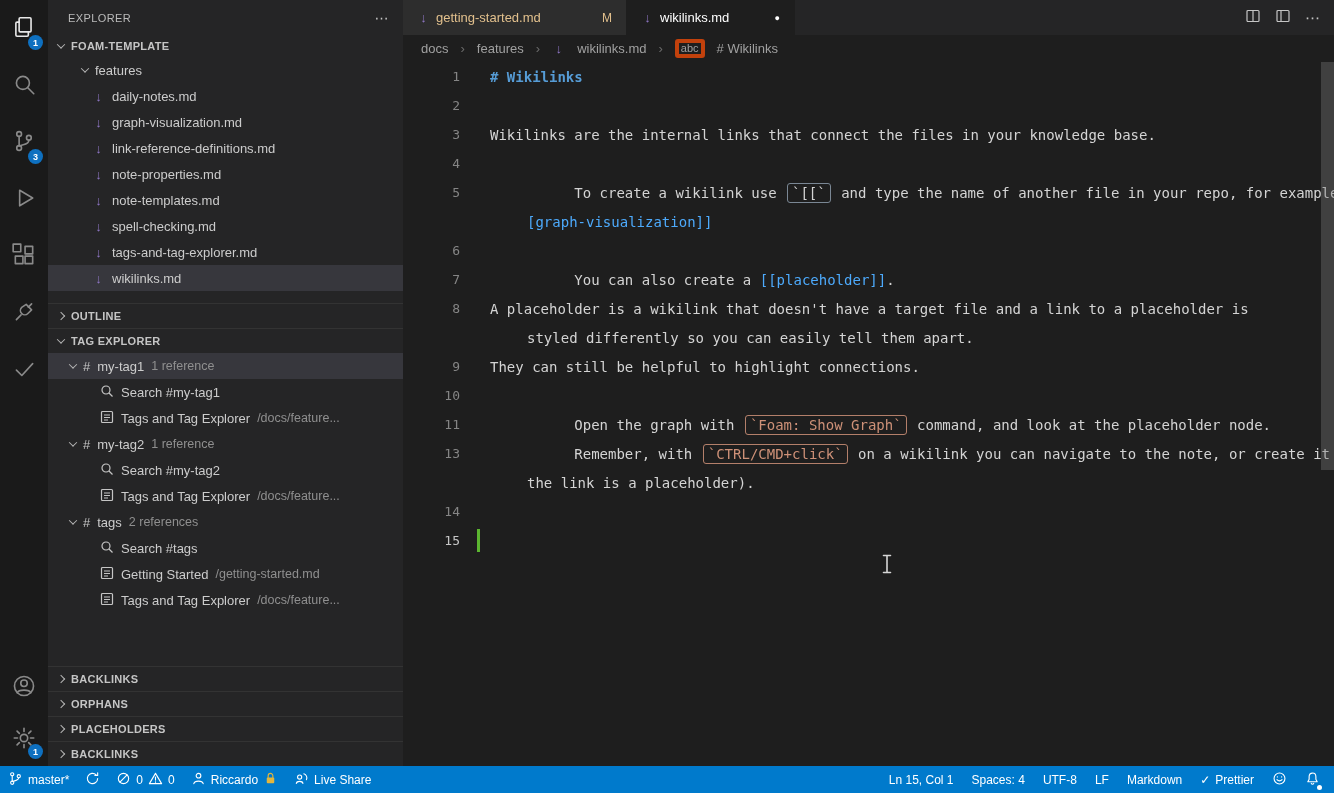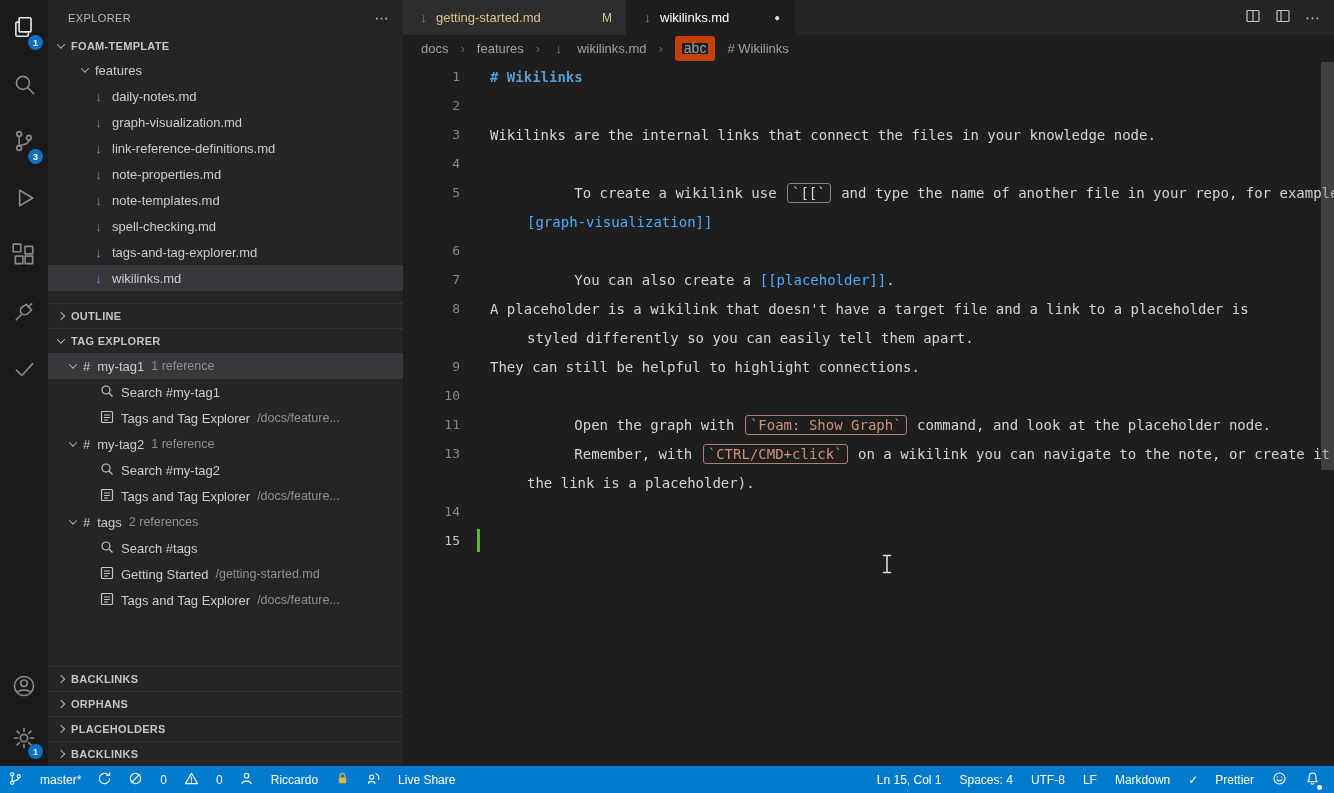--- a/index.html
+++ b/index.html
@@ -47,39 +47,39 @@
   .tab.active { background:var(--editor_bg,#1e1e1e); color:#ffffff; width:168px; }
   .tab .tab-badge { margin-left:auto; font-size:12px; }
   .tab.active .tab-badge { font-size:9px; }
   .tab-actions { margin-left:auto; display:flex; align-items:center; gap:14px; padding:0 14px; color:#c5c5c5; }
   .tab-actions svg { width:16px; height:16px; stroke:currentColor; fill:none; stroke-width:1.2; }
   .tab-actions .more { font-size:15px; cursor:pointer; }
 
   .breadcrumbs { height:27px; display:flex; align-items:center; gap:12px; padding:0 18px; font-size:13px; color:#a0a0a0; flex-shrink:0; }
   .crumb { cursor:pointer; }
   .crumb-sep { color:#6a6a6a; }
-  .abc-icon { font-size:14px; border:7px solid #c2410c; border-radius:3px; padding:0 2px; color:#a0a0a0; line-height:11px; display:inline-block; }
+  .abc-icon { font-size:11px; border:4px solid #c2410c; border-radius:3px; padding:0 2px; color:#a0a0a0; line-height:11px; display:inline-block; }
 
   .editor { flex:1; position:relative; font-family:"DejaVu Sans Mono",monospace; font-size:14px; overflow:hidden; }
   .code-line { display:flex; height:29px; align-items:center; position:relative; }
   .ln { width:72px; padding-right:15px; text-align:right; color:#858585; font-size:13px; flex-shrink:0; }
   .ln.active { color:#c6c6c6; }
   .lc { padding-left:15px; white-space:pre; color:var(--text,#d4d4d4); }
   .lc.wrap { padding-left:52px;text-align:right; }
   .seg-heading { color:var(--heading,#569cd6); font-weight:700; }
   .seg-link { color:var(--link,#4daafc); }
   .seg-code { color:#d4d4d4; border:1px solid #7a8794; border-radius:3px; padding:1px 4px; margin:0 2px; }
   .seg-code-orange { color:var(--code_orange,#ce9178); border:1px solid rgba(206,145,120,.85); border-radius:3px; padding:1px 4px; margin:0 2px; }
   .git-added { position:absolute; left:74px; top:3px; bottom:3px; width:3px; background:var(--git_added,#5bb530); }
   .scrollbar-thumb { position:absolute; right:0; top:0; width:13px; height:408px; background:rgba(121,121,121,.38); }
   .mouse-pointer { position:absolute; left:478px; top:492px; pointer-events:none; }
 
   
   .statusbar { height:27px; background:var(--accent,#007acc); display:flex; align-items:center; color:#ffffff; font-size:12px; padding:0 14px 0 8px; gap:16px; }
-  .sb-item { display:flex; align-items:center; gap:17px; cursor:pointer; white-space:nowrap; }
+  .sb-item { display:flex; align-items:center; gap:5px; cursor:pointer; white-space:nowrap; }
   .sb-item svg { width:15px; height:15px; stroke:#ffffff; fill:none; stroke-width:1.2; stroke-linecap:round; stroke-linejoin:round; }
   .sb-right { margin-left:auto; display:flex; align-items:center; gap:18px; }
   .bell-wrap { position:relative; }
   .bell-dot { position:absolute; right:-2px; bottom:-1px; width:5px; height:5px; border-radius:50%; background:#ffffff; }
 </style>
 </head>
 <body>
 
 <div class="app">
 
@@ -341,21 +341,21 @@
       <div class="code-line">
         <div class="ln">1</div>
         <div class="lc"><span class="seg-heading"># Wikilinks</span></div>
       </div>
       <div class="code-line">
         <div class="ln">2</div>
           <div class="lc"></div>
       </div>
       <div class="code-line">
         <div class="ln">3</div>
-        <div class="lc"><span>Wikilinks are the internal links that connect the files in your knowledge node.</span></div>
+        <div class="lc"><span>Wikilinks are the internal links that connect the files in your knowledge base.</span></div>
       </div>
       <div class="code-line">
         <div class="ln">4</div>
           <div class="lc"></div>
       </div>
       <div class="code-line">
         <div class="ln">5</div>
         <div class="lc">
           <span>To create a wikilink use </span><span class="seg-code">`[[`</span><span> and type the name of another file in your repo, for example </span>
         </div>

